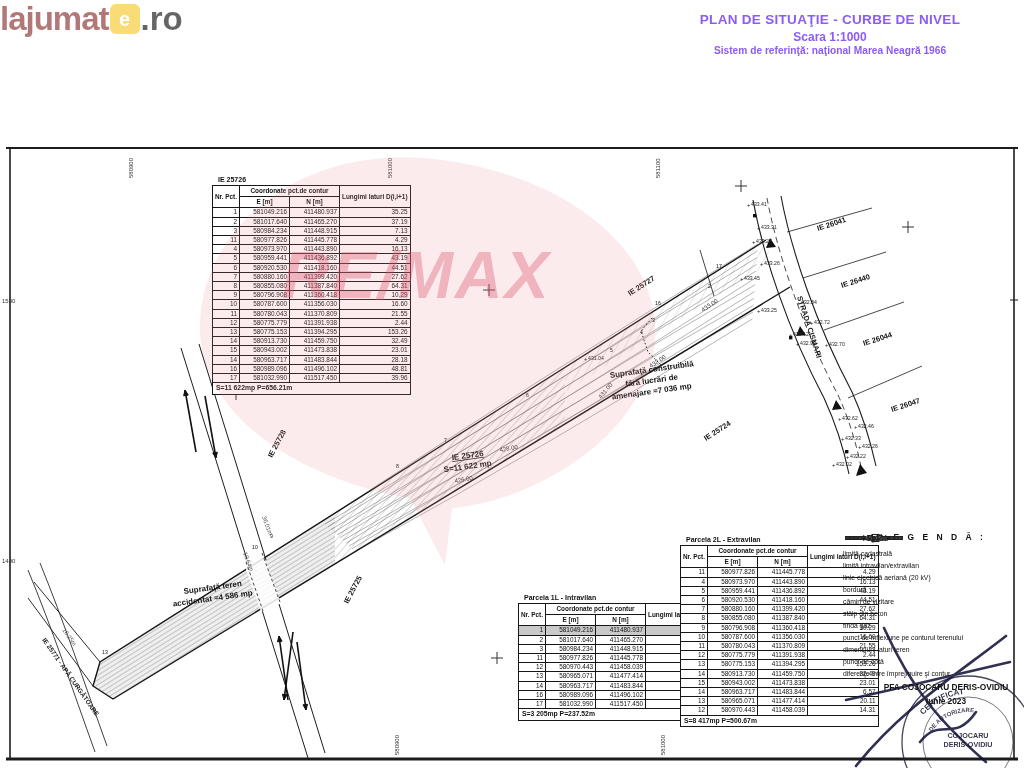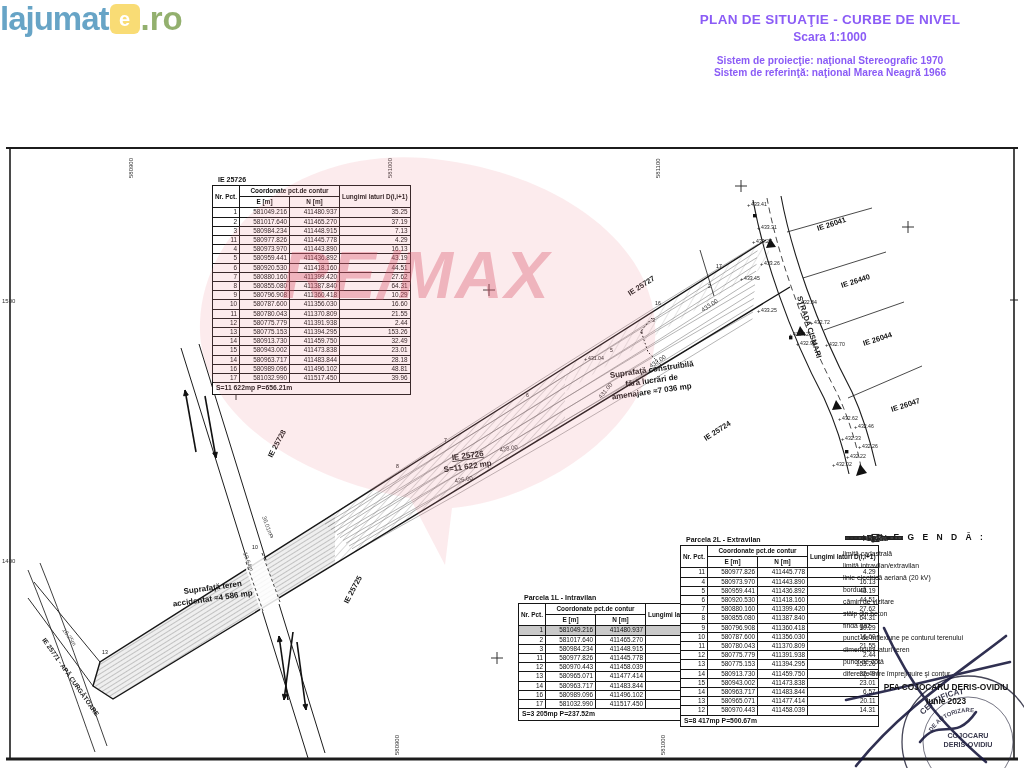--- a/index.html
+++ b/index.html
@@ -35,24 +35,24 @@
   #legend{left:843px;top:532px;width:180px;z-index:3;}
   #legend .ltitle{text-align:center;font-size:8.5px;font-weight:bold;letter-spacing:3px;margin-bottom:5px;}
   .lrow{display:flex;align-items:center;height:12px;}
   .lsym{width:64px;flex:0 0 64px;height:12px;}
   .llab{font-size:6.8px;white-space:nowrap;}
   
   #stampname{left:856px;top:682px;width:180px;text-align:center;font-size:8.3px;font-weight:bold;z-index:7;}
   #stampdate{left:856px;top:696px;width:180px;text-align:center;font-size:8.3px;font-weight:bold;z-index:7;}
   
   #lajumate{left:826px;top:716px;z-index:8;opacity:.6;font-weight:bold;display:flex;align-items:center;pointer-events:none;}
-  #lajumate .g{color:#0369a1;font-size:33px;letter-spacing:-1px;}
+  #lajumate .g{color:#7f1d1d;font-size:33px;letter-spacing:-1px;}
   #lajumate .ybox{display:inline-flex;align-items:center;justify-content:center;width:30px;height:30px;
        background:#f6c51b;color:#fff;font-size:20px;border-radius:6px;margin:0 1px;}
-  #lajumate .ro{color:#4d7c0f;font-size:33px;}
+  #lajumate .ro{color:#000000;font-size:33px;}
 </style>
 </head>
 <body>
 
 <div id="sheet">
 
   <svg id="mapsvg" width="1024" height="768" viewBox="0 0 1024 768">
     <defs>
       <pattern id="hatchDense" width="4" height="4" patternUnits="userSpaceOnUse" patternTransform="rotate(58)">
         <line x1="0" y1="0" x2="0" y2="4" stroke="#4a4a4a" stroke-width="0.55"></line>
@@ -260,21 +260,20 @@
         <text x="2" y="563" font-size="6" fill="#333" font-family="Liberation Sans, sans-serif">1400</text>
       </g>
     <g id="g-roadlab">
         <text x="797" y="297" font-size="7.5" fill="#161616" font-family="Liberation Sans, sans-serif" font-weight="bold" transform="rotate(72 797 297)">STRADA CISMARI</text>
       </g>
   </svg>
 
   <div id="titleblock" class="abs">
     <div class="t1">PLAN DE SITUAŢIE - CURBE DE NIVEL</div>
     <div class="t2">Scara 1:1000</div>
-    <div class="t5">Sistem de proiecţie: naţional Stereografic 1970</div>
     <div class="t6">Sistem de referinţă: naţional Marea Neagră 1966</div>
   </div>
 
   <div id="tbl-overall" class="abs tblwrap">
       <div class="tcaption">IE 25726</div>
       <table class="ctable">
         <thead>
           <tr>
             <th rowspan="2" style="width:17px">Nr. Pct.</th>
             <th colspan="2">Coordonate pct.de contur</th>

